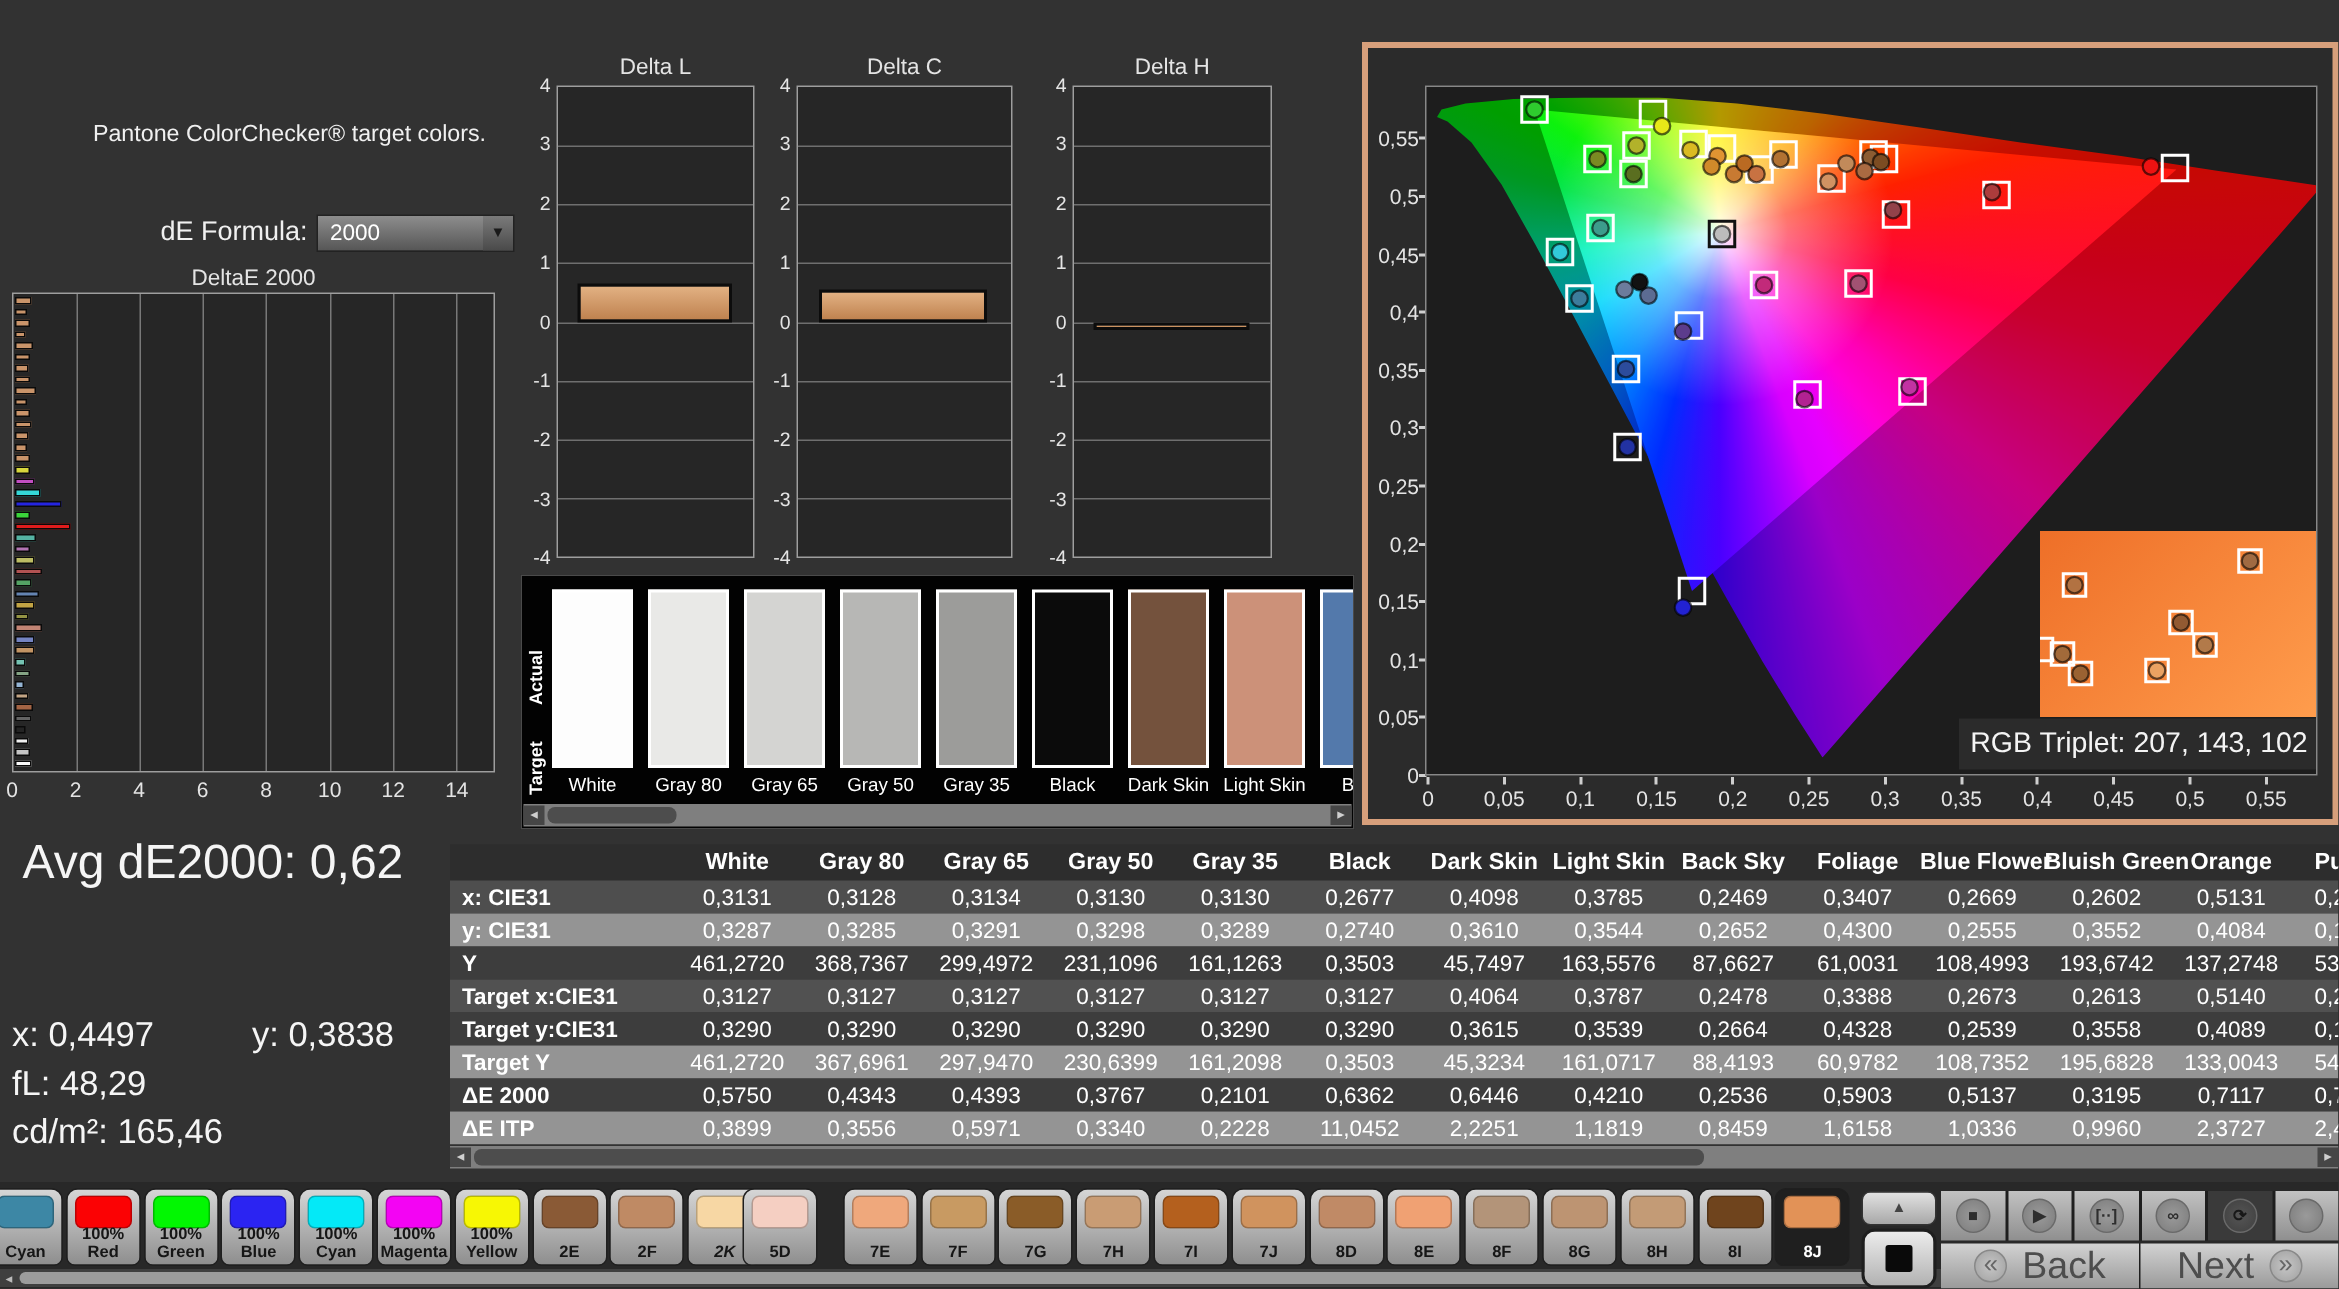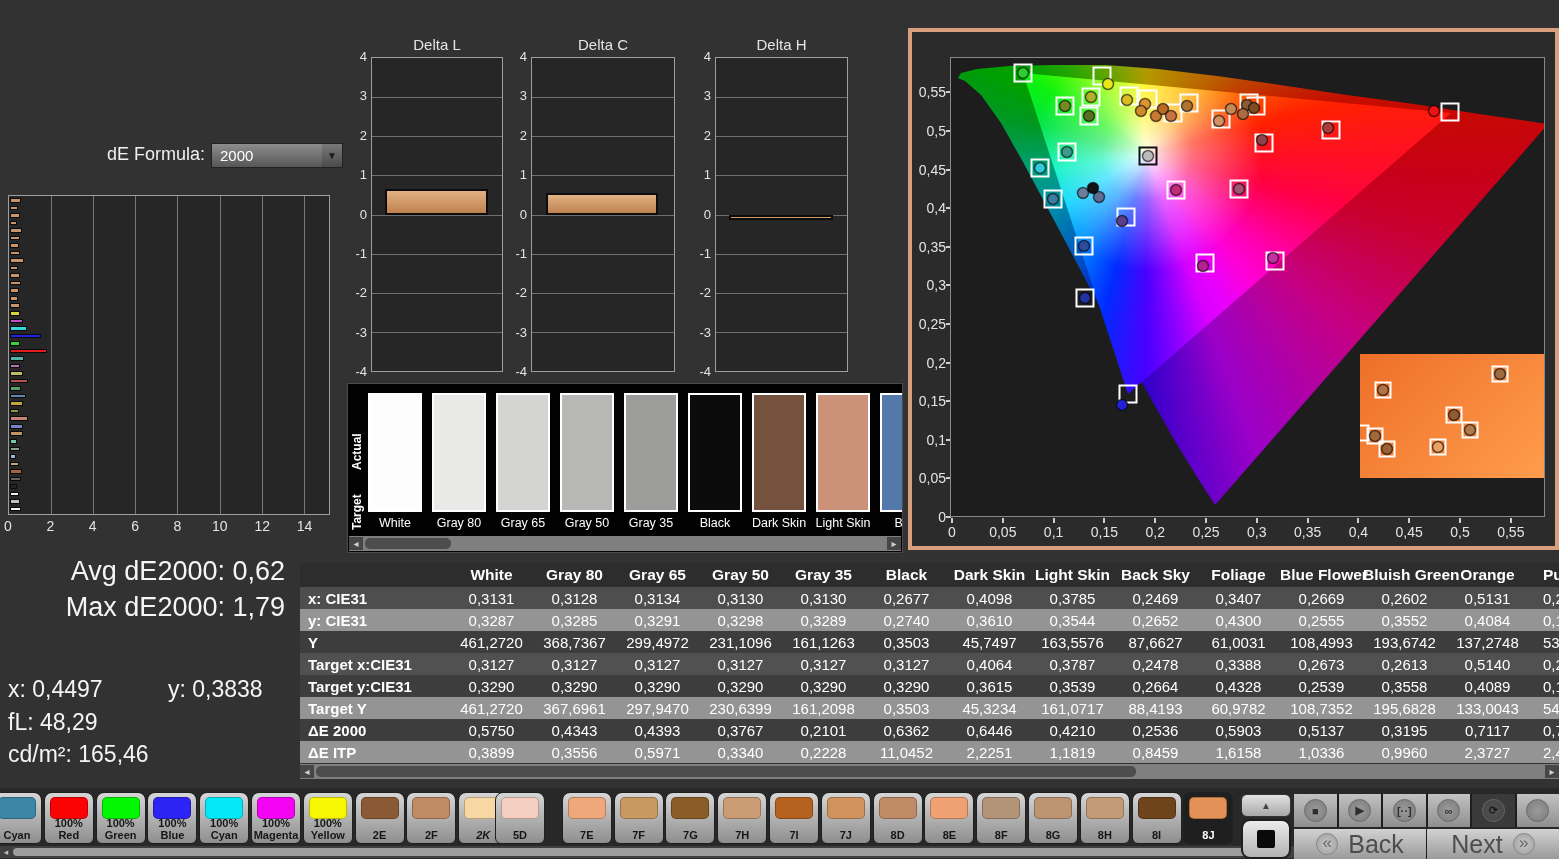--- a/index.html
+++ b/index.html
@@ -47,21 +47,21 @@
 #gamut{background:conic-gradient(from 0deg at 33% 21%,#ffdf00 0deg,#ff9500 40deg,#ff1e00 75deg,#ff0040 105deg,#ff00a8 130deg,#c800ff 160deg,#4400ff 180deg,#0028ff 195deg,#0080ff 215deg,#00c8e8 240deg,#00e0b0 262deg,#00d442 285deg,#0ce00c 303deg,#8aee00 330deg,#ffdf00 360deg);filter:brightness(1.08)}
 #gamut-glow{background:radial-gradient(circle at 196px 97px,rgba(255,255,255,.95) 0px,rgba(255,255,255,.4) 45px,rgba(255,255,255,0) 115px)}
 #cie-points{position:absolute;inset:0}
 #cie-inset{position:absolute;left:409px;top:296px;width:188px;height:124px;background:linear-gradient(135deg,#ee6f28,#ff9d4d)}
 #rgb-bar{position:absolute;left:355px;top:421px;width:240px;height:34px;background:#2b2b2b;display:flex;align-items:center;justify-content:center;font-size:19px;color:#f4f4f4}
 .cie-yl{position:absolute;width:34px;text-align:right;font-size:14px;color:#e4e4e4}
 .cie-xl{position:absolute;transform:translateX(-50%);font-size:14px;color:#e4e4e4}
 .cie-ytick{position:absolute;width:5px;height:2px;background:#cfcfcf}
 .cie-xtick{position:absolute;width:2px;height:5px;background:#cfcfcf}
 
-#stat-avg,#stat-max{left:15px;width:270px;text-align:right;font-size:27px;color:#f5f5f5}
+#stat-avg,#stat-max{left:15px;width:270px;text-align:left;font-size:32px;color:#f5f5f5}
 #stat-avg{top:556px}#stat-max{top:592px}
 #stat-head{left:8px;top:638px;font-size:28px;color:#f5f5f5}
 .stat-sm{font-size:23px;color:#f5f5f5}
 #stat-x{left:8px;top:676px}#stat-y{left:168px;top:676px}
 #stat-fl{left:8px;top:709px}#stat-cd{left:8px;top:741px}
 
 #table-wrap{left:300px;top:563px;width:1259px;height:200px;overflow:hidden;background:#2d2d2d}
 .trow{display:flex;height:22px;align-items:center}
 .trow.hdr{height:24px;background:#2d2d2d}
 .tcell{width:83px;flex:none;text-align:center;font-size:15px;color:#fff;white-space:nowrap}
@@ -90,27 +90,29 @@
 #backnext{left:1294px;top:829px;width:265px;height:30px;display:flex;gap:1px;background:#1e1e1e}
 .bnbtn{flex:1;background:linear-gradient(#d2d2d2,#9a9a9a);display:flex;align-items:center;justify-content:center;gap:10px;font-size:25px;color:#4d4d4d;cursor:pointer}
 .bnbtn .circ{width:22px;height:22px;border-radius:50%;background:radial-gradient(#c6c6c6,#a0a0a0);border:1px solid #888;display:flex;align-items:center;justify-content:center;font-size:17px;color:#666;padding-bottom:3px}
 </style>
 </head>
 <body>
 
 <div id="app">
 
   <div class="abs" id="desc">
+    <div>Pantone ColorChecker® target colors.</div>
   </div>
   <div class="abs" id="formula-label">dE Formula:</div>
   <div class="abs" id="formula-dd">
     <span class="val">2000</span>
     <span class="arr">▼</span>
   </div>
 
+  <div class="abs" id="deltae-title">DeltaE 2000</div>
   <div class="abs" id="deltae-chart">
     <div id="deltae-grid">
         <div class="grid" style="left: 13.1579%;"></div>
         <div class="grid" style="left: 26.3158%;"></div>
         <div class="grid" style="left: 39.4737%;"></div>
         <div class="grid" style="left: 52.6316%;"></div>
         <div class="grid" style="left: 65.7895%;"></div>
         <div class="grid" style="left: 78.9474%;"></div>
         <div class="grid" style="left: 92.1053%;"></div>
       </div>
@@ -402,25 +404,25 @@
             <rect x="402.5" y="367.5" width="15" height="15" fill="none" stroke="#fff" stroke-width="2"></rect>
             <circle cx="549" cy="316" r="5.5" fill="#a06a42" stroke="rgba(0,0,0,0.6)" stroke-width="1.5"></circle>
             <circle cx="432" cy="332" r="5.5" fill="#b27242" stroke="rgba(0,0,0,0.6)" stroke-width="1.5"></circle>
             <circle cx="503" cy="357" r="5.5" fill="#925a32" stroke="rgba(0,0,0,0.6)" stroke-width="1.5"></circle>
             <circle cx="519" cy="372" r="5.5" fill="#b27a4a" stroke="rgba(0,0,0,0.6)" stroke-width="1.5"></circle>
             <circle cx="424" cy="378" r="5.5" fill="#a26a3a" stroke="rgba(0,0,0,0.6)" stroke-width="1.5"></circle>
             <circle cx="436" cy="391" r="5.5" fill="#9a6232" stroke="rgba(0,0,0,0.6)" stroke-width="1.5"></circle>
             <circle cx="487" cy="389" r="5.5" fill="#eaa262" stroke="rgba(0,0,0,0.6)" stroke-width="1.5"></circle>
           </svg>
       </div>
+      <div id="rgb-bar">RGB Triplet: 207, 143, 102</div>
     </div>
   </div>
 
   <div class="abs" id="stat-avg">Avg dE2000: 0,62</div>
-  <div class="abs" id="stat-max">Max dE2000: 1,79</div>
   <div class="abs stat-sm" id="stat-x">x: 0,4497</div>
   <div class="abs stat-sm" id="stat-y">y: 0,3838</div>
   <div class="abs stat-sm" id="stat-fl">fL: 48,29</div>
   <div class="abs stat-sm" id="stat-cd">cd/m²: 165,46</div>
 
   <div class="abs" id="table-wrap">
       <div class="trow hdr">
         <div class="tcell lbl"></div>
         <div class="tcell">White</div>
         <div class="tcell">Gray 80</div>

